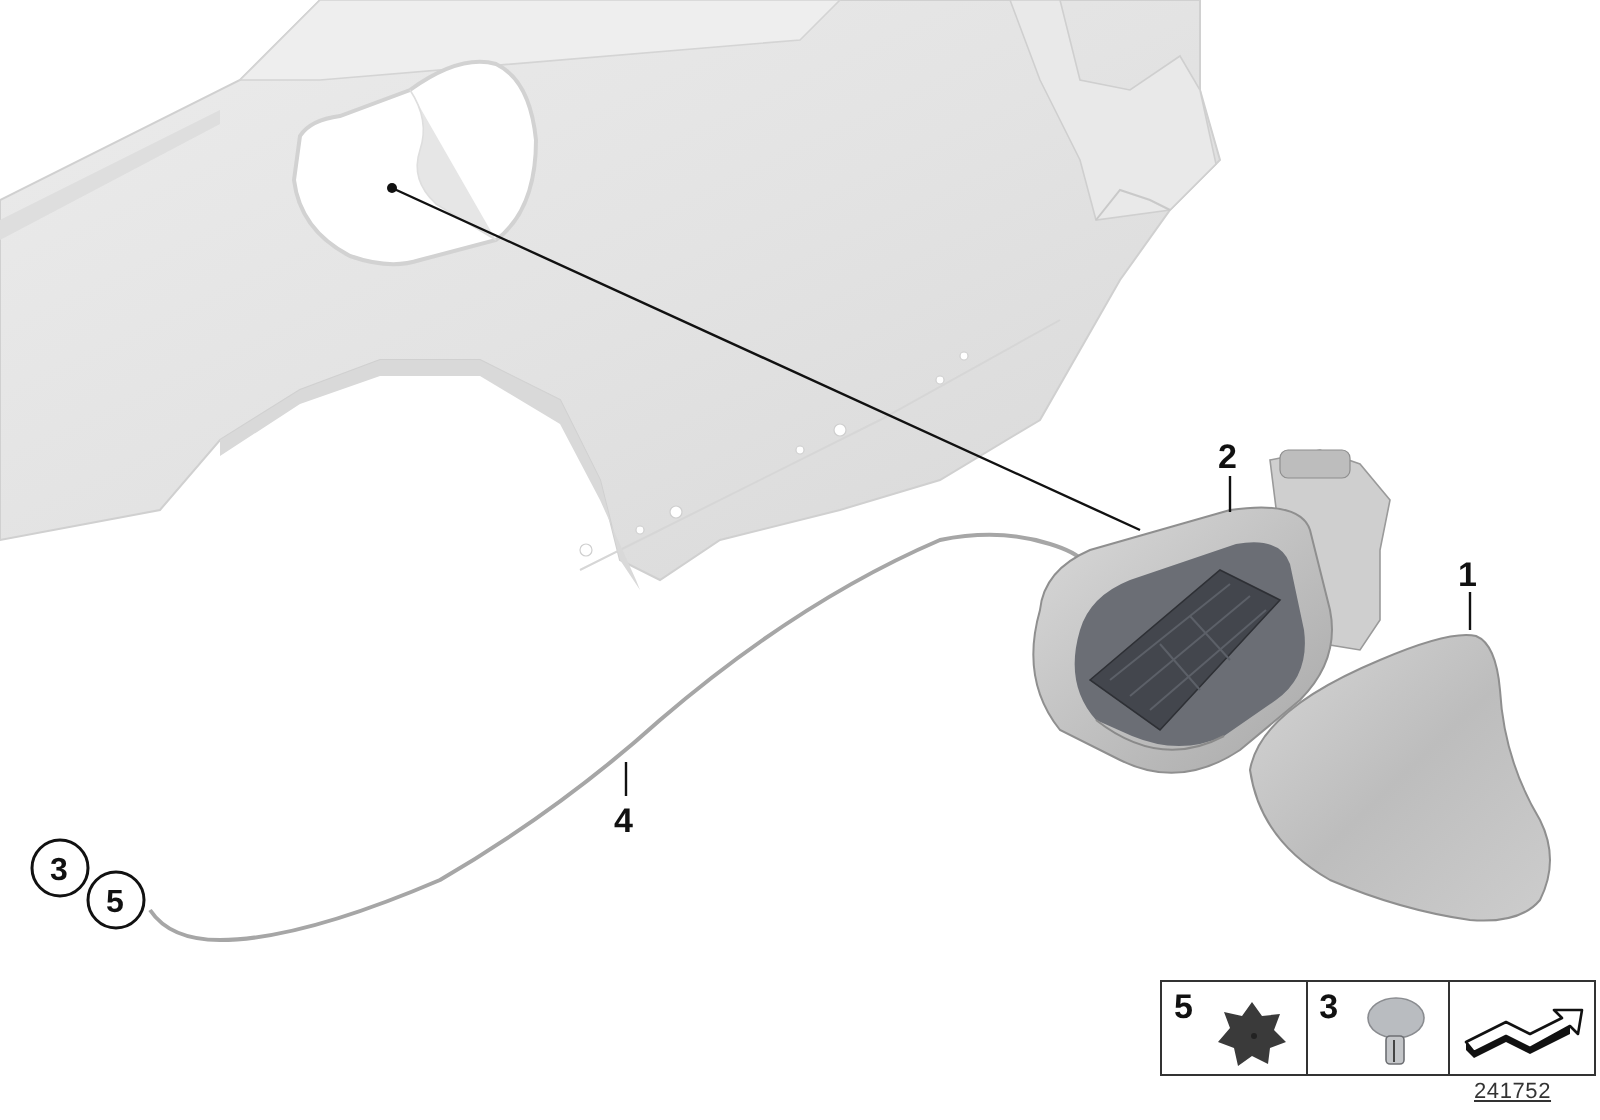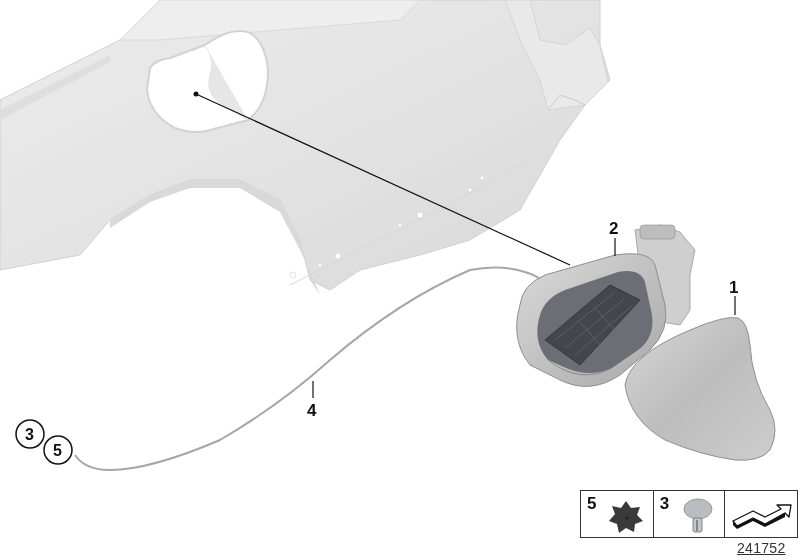--- a/index.html
+++ b/index.html
@@ -5,21 +5,21 @@
   html, body { margin:0; padding:0; background:#ffffff; }
   body { width:800px; height:560px; position:relative; overflow:hidden; font-family:"Liberation Sans", sans-serif; }
   #diagram { position:absolute; left:0; top:0; width:800px; height:560px; }
   .callout-num { font-family:"Liberation Sans", sans-serif; font-weight:bold; font-size:17px; fill:#111; }
   .circle-num { font-family:"Liberation Sans", sans-serif; font-weight:bold; font-size:16px; fill:#111; }
   .legend-box { position:absolute; left:580px; top:490px; width:216px; height:46px; border:1px solid #333; display:flex; background:#fff; }
   .legend-cell { position:relative; height:46px; border-right:1px solid #333; }
   .legend-cell:last-child { border-right:none; }
   .legend-num { position:absolute; left:6px; top:3px; font-weight:bold; font-size:17px; color:#111; }
   .legend-cell svg { position:absolute; left:0; top:0; }
-  .diagram-id { position:absolute; left:737px; top:540px; font-size:14px; color:#333; letter-spacing:0.3px;text-decoration:underline; }
+  .diagram-id { position:absolute; left:737px; top:540px; font-size:11px; color:#333; letter-spacing:0.3px;text-decoration:underline; }
 </style>
 </head>
 <body>
 
 <svg id="diagram" viewBox="0 0 800 560" xmlns="http://www.w3.org/2000/svg">
   <defs>
     <linearGradient id="panelGrad" x1="0" y1="0" x2="1" y2="1">
       <stop offset="0" stop-color="#ececec"></stop>
       <stop offset="0.5" stop-color="#e3e3e3"></stop>
       <stop offset="1" stop-color="#d8d8d8"></stop>

